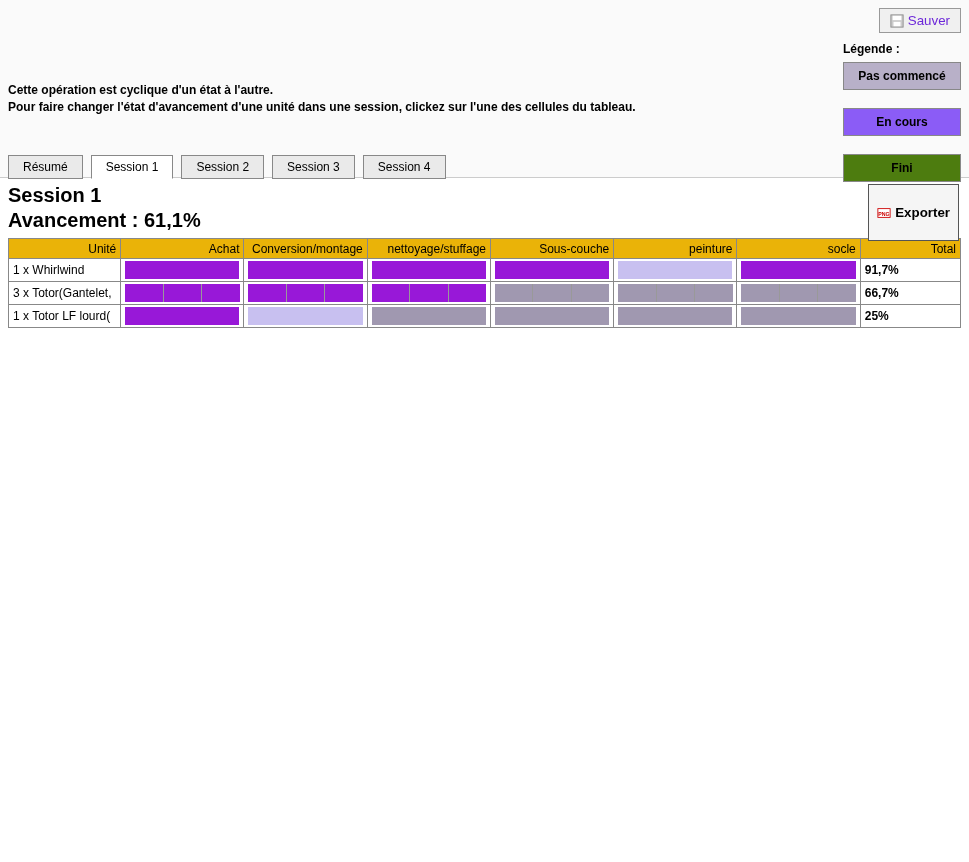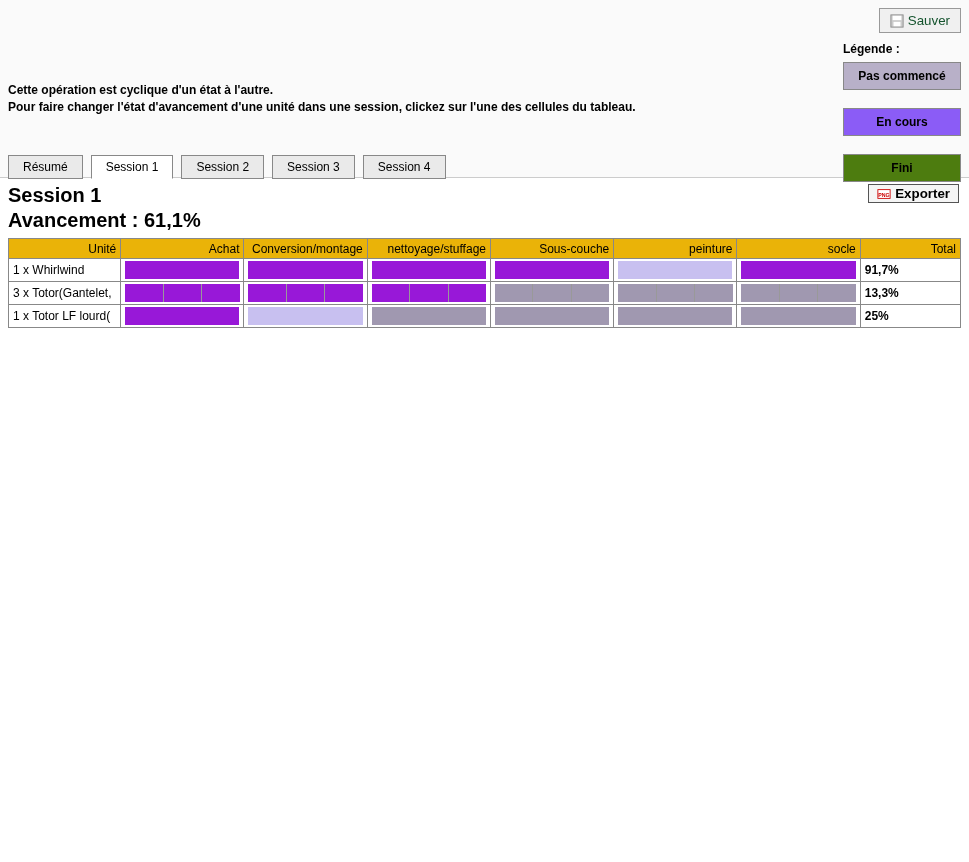--- a/index.html
+++ b/index.html
@@ -1,31 +1,31 @@
 <!DOCTYPE html>
 <html><head>
 <meta charset="utf-8">
 <style>
 * { box-sizing: border-box; margin: 0; padding: 0; }
 body { font-family: Arial, Helvetica, sans-serif; font-size: 12px; background: #fff; color: #000; width: 969px; }
 .top-area { position: relative; padding: 8px; height: 178px; background: #fafafa; border-bottom: 1px solid #ccc; }
-.save-btn { position: absolute; top: 8px; right: 8px; padding: 4px 10px; background: #f0f0f0; border: 1px solid #999; color: #14532d; cursor: default; display: flex; align-items: center; gap: 4px; }
+.save-btn { position: absolute; top: 8px; right: 8px; padding: 4px 10px; background: #f0f0f0; border: 1px solid #999; color: #6d28d9; cursor: default; display: flex; align-items: center; gap: 4px; }
 .save-btn svg { width: 14px; height: 14px; }
 .legend { position: absolute; top: 42px; right: 8px; width: 118px; }
 .legend-title { font-weight: bold; margin-bottom: 6px; }
 .legend-item { text-align: center; padding: 6px 0; border: 1px solid #888; margin-bottom: 18px; font-weight: bold; }
 .legend-notstarted { background: #b8b0c8; }
 .legend-inprogress { background: #8b5cf6; }
 .legend-done { background: #4d7c0f; }
 .instructions { position: absolute; top: 82px; left: 8px; font-weight: bold; line-height: 1.4; }
 .tabs { position: absolute; bottom: -1px; left: 8px; display: flex; }
 .tab { padding: 4px 14px; border: 1px solid #888; background: #eaeaea; margin-right: 8px; cursor: pointer; position: relative; top: 1px; }
 .tab.active { background: #fff; border-bottom: 1px solid #fff; font-weight: normal; }
 .content { padding: 6px 8px; position: relative; }
-.export-btn { position: absolute; top: 6px; right: 10px; padding: 1px 8px; border: 1px solid #555; background: #f5f5f5; font-weight: bold; display: flex; align-items: flex-end; gap: 4px; cursor: pointer; }
+.export-btn { position: absolute; top: 6px; right: 10px; padding: 20px 8px; border: 1px solid #555; background: #f5f5f5; font-weight: bold; display: flex; align-items: flex-end; gap: 4px; cursor: pointer; }
 .export-btn svg { width: 14px; height: 14px; }
 .session-title { font-size: 20px; font-weight: bold; }
 .progress-label { font-size: 20px; font-weight: bold; margin-top: 2px; margin-bottom: 6px; }
 table.grid { width: 100%; border-collapse: collapse; table-layout: fixed; }
 table.grid th, table.grid td { border: 1px solid #888; padding: 2px 4px; font-weight: normal; text-align: left; height: 20px; overflow: hidden; white-space: nowrap; }
 table.grid th { text-align: right; background: #eab308; }
 .col-unit { width: 112px; }
 .col-step { width: 123px; }
 .col-total { width: 100px; }
 td.step-cell { padding: 0; }
@@ -167,21 +167,21 @@
               <div class="sub s-not"></div>
             </div>
           </td>
           <td class="step-cell">
             <div class="sub-wrap">
               <div class="sub s-not"></div>
               <div class="sub s-not"></div>
               <div class="sub s-not"></div>
             </div>
           </td>
-          <td style="font-weight: bold;">13,3%</td>
+          <td style="font-weight: bold;">66,7%</td>
         </tr>
         <tr>
           <td>1 x Totor LF lourd(</td>
           <td class="step-cell">
             <div class="sub-wrap">
               <div class="sub s-done"></div>
             </div>
           </td>
           <td class="step-cell">
             <div class="sub-wrap">

